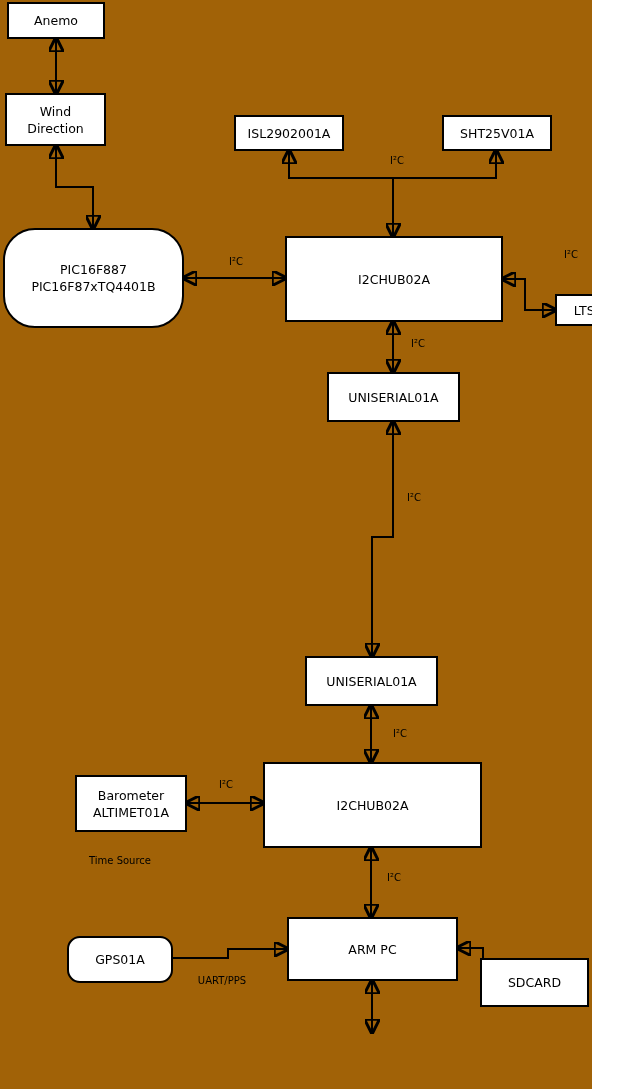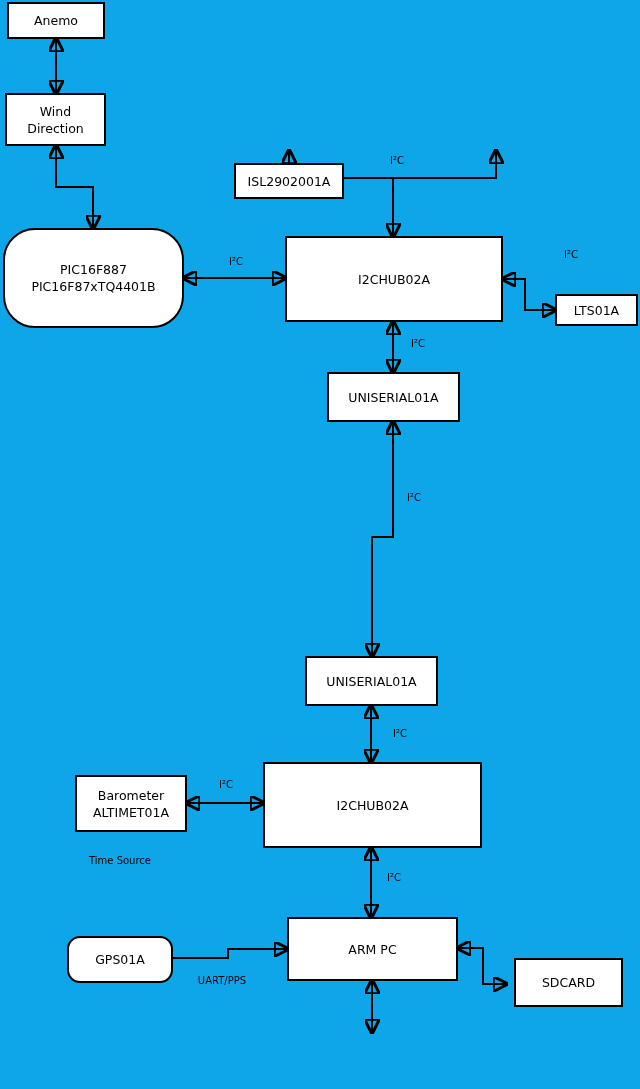--- a/index.html
+++ b/index.html
@@ -1,19 +1,19 @@
 <!DOCTYPE html>
 <html><head>
 <meta charset="utf-8">
 <style>
   html,body{margin:0;padding:0;background:#ffffff;}
   .canvas{
     position:relative;
-    width:640px;height:1089px;
-    background:#0ea5e9;
+    width:592px;height:1089px;
+    background:#a16207;
     font-family:"DejaVu Sans","Liberation Sans",sans-serif;
     color:#000;
     overflow:hidden;
   }
   .node{
     position:absolute;
     box-sizing:border-box;
     background:#ffffff;
     border:2px solid #000000;
     display:flex;
@@ -80,24 +80,27 @@
   <div class="node" style="left:5px;top:93px;width:101px;height:53px;justify-content:center;">
     <span>Wind</span>
     <span>Direction</span>
   </div>
 
   <div class="node" style="left:3px;top:228px;width:181px;height:100px;border-radius:32px;">
     <span>PIC16F887</span>
     <span>PIC16F87xTQ4401B</span>
   </div>
 
-  <div class="node" style="left:234px;top:115px;width:110px;height:36px;margin-top:48px;">
+  <div class="node" style="left:234px;top:115px;width:110px;height:36px;">
     <span>ISL2902001A</span>
   </div>
 
+  <div class="node" style="left:442px;top:115px;width:110px;height:36px;">
+    <span>SHT25V01A</span>
+  </div>
 
   <div class="node" style="left:285px;top:236px;width:218px;height:86px;">
     <span>I2CHUB02A</span>
   </div>
 
   <div class="node" style="left:555px;top:294px;width:83px;height:32px;">
     <span>LTS01A</span>
   </div>
 
   <div class="node" style="left:327px;top:372px;width:133px;height:50px;">
@@ -118,21 +121,21 @@
   </div>
 
   <div class="node" style="left:67px;top:936px;width:106px;height:47px;border-radius:13px;">
     <span>GPS01A</span>
   </div>
 
   <div class="node" style="left:287px;top:917px;width:171px;height:64px;">
     <span>ARM PC</span>
   </div>
 
-  <div class="node" style="left:514px;top:958px;width:109px;height:49px;">
+  <div class="node" style="left:480px;top:958px;width:109px;height:49px;">
     <span>SDCARD</span>
   </div>
 
 
   <div class="edge-label" style="left:397px;top:160px;">I²C</div>
   <div class="edge-label" style="left:236px;top:261px;">I²C</div>
   <div class="edge-label" style="left:571px;top:254px;">I²C</div>
   <div class="edge-label" style="left:418px;top:343px;">I²C</div>
   <div class="edge-label" style="left:414px;top:497px;">I²C</div>
   <div class="edge-label" style="left:400px;top:733px;">I²C</div>

